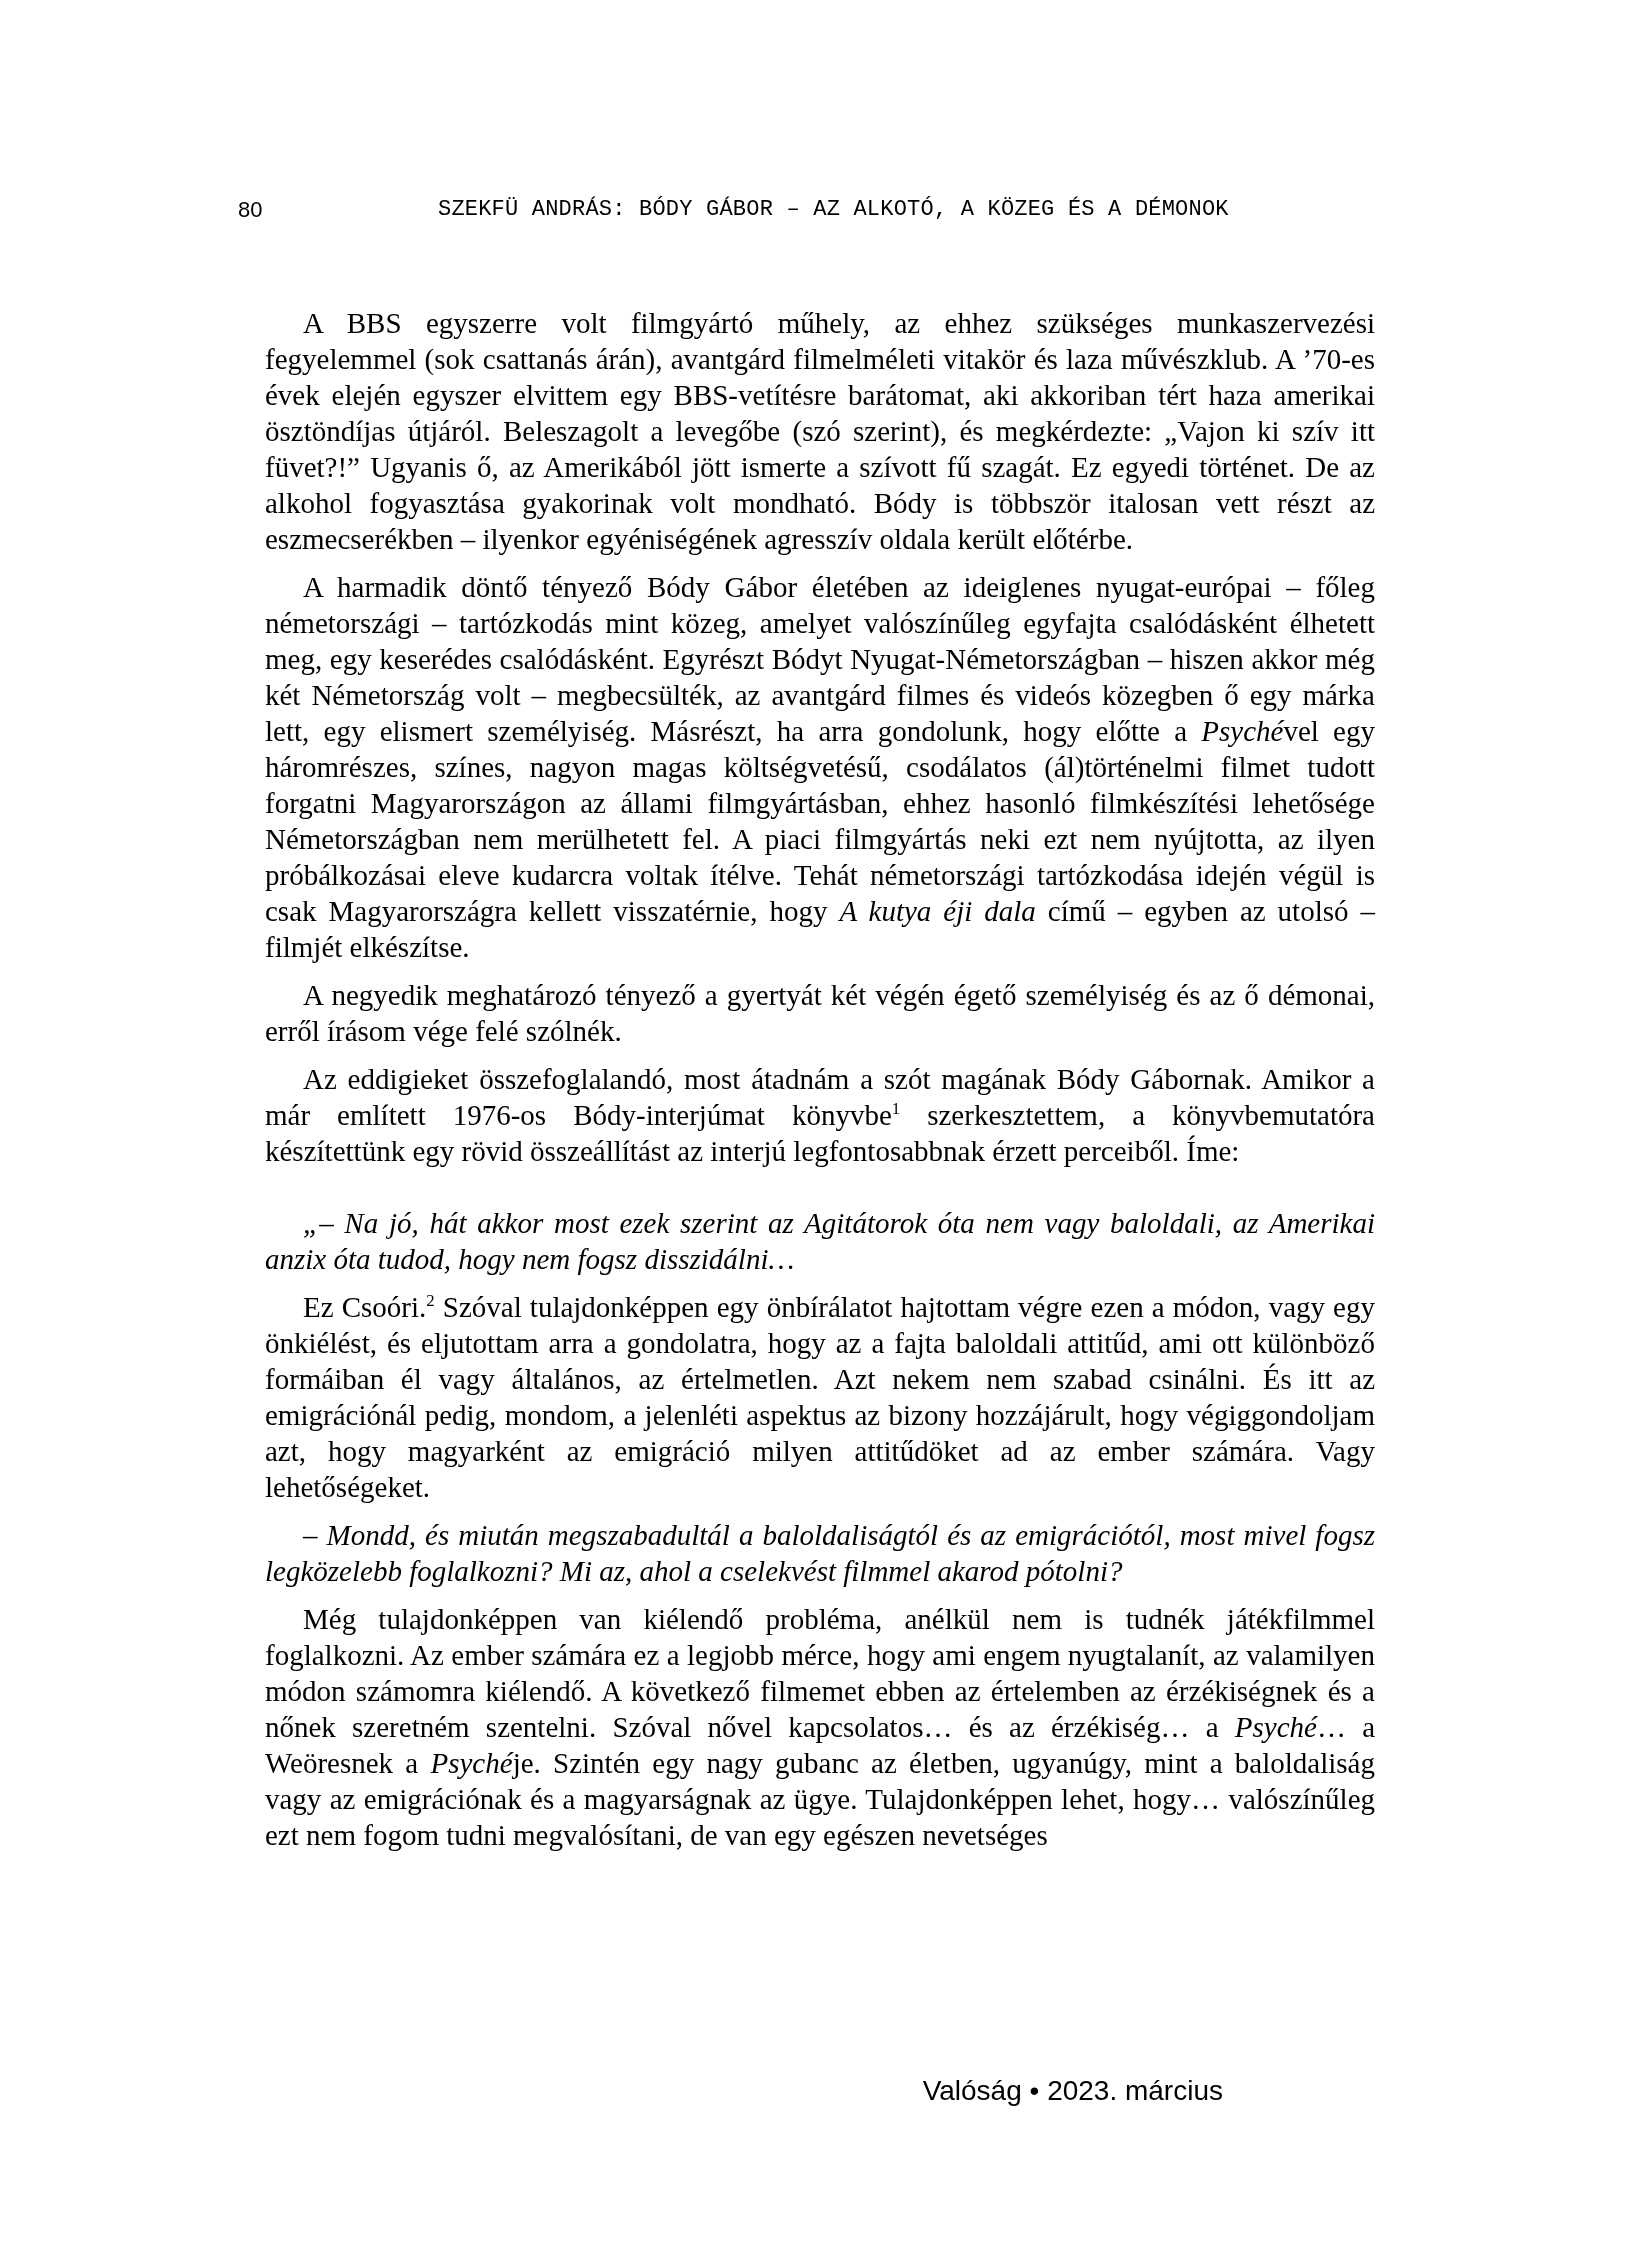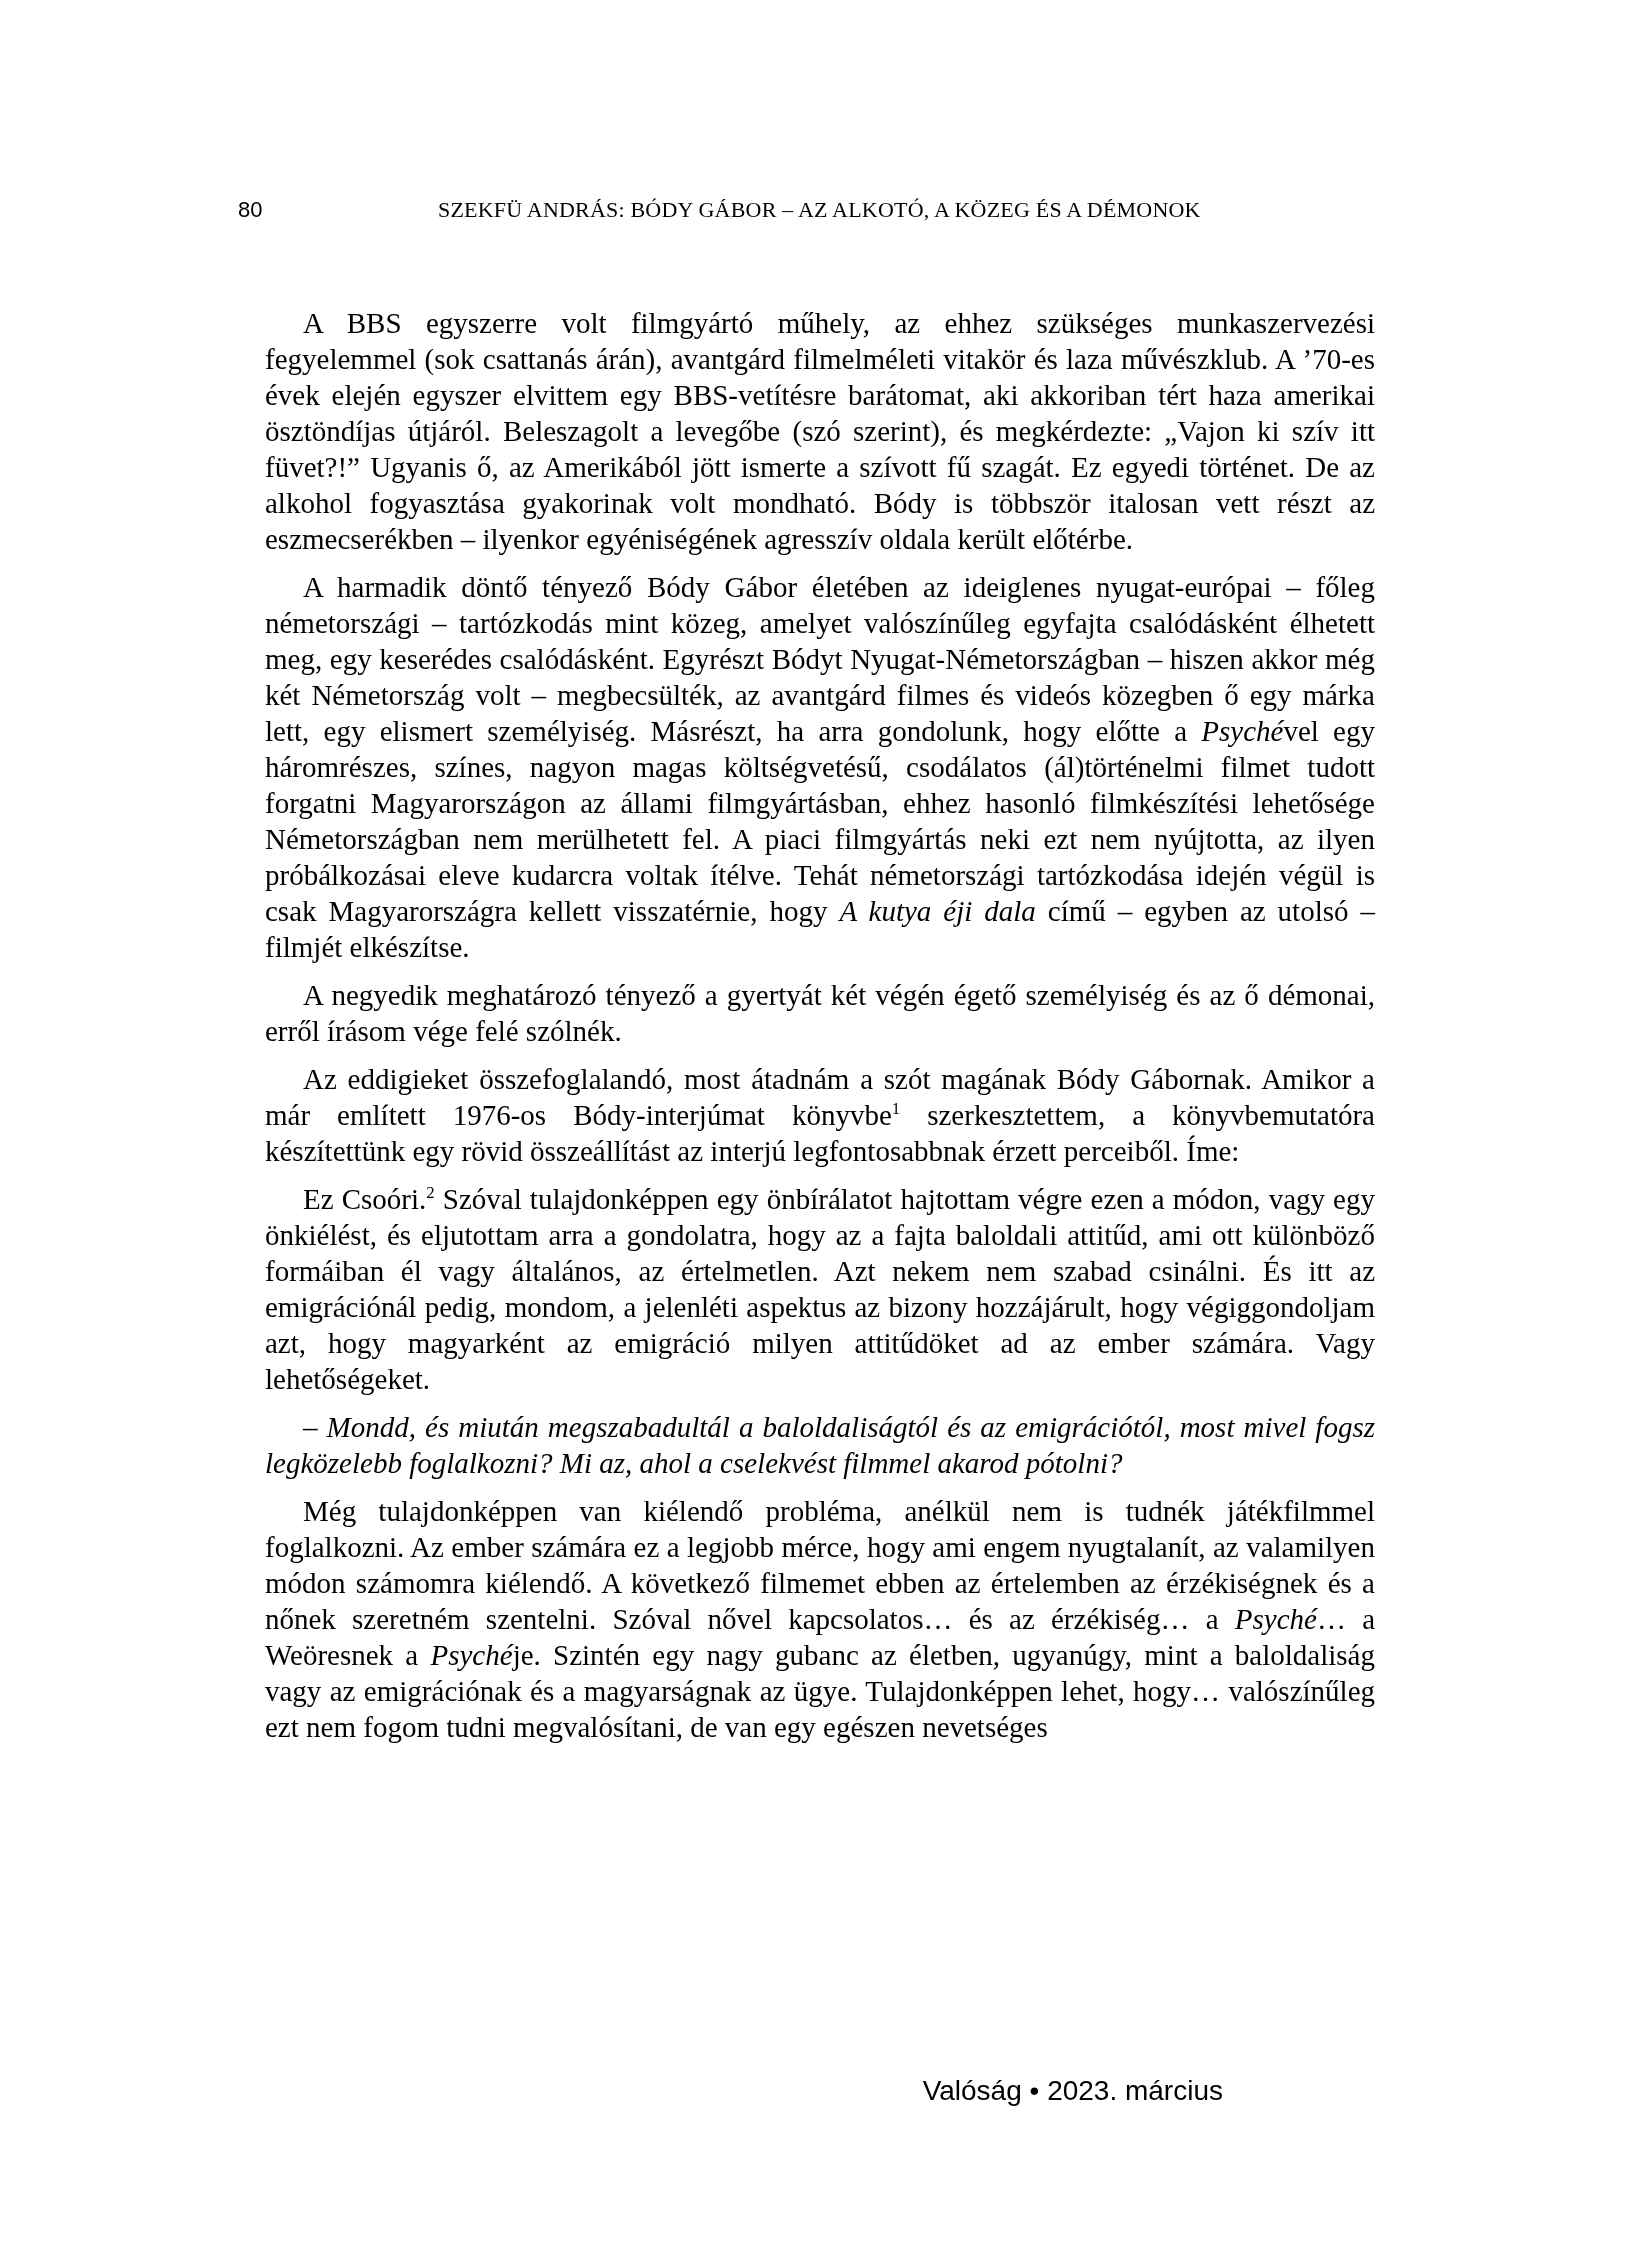--- a/index.html
+++ b/index.html
@@ -18,21 +18,21 @@
     top: 196px;
     font-family: "Liberation Sans", sans-serif;
     font-size: 22px;
     line-height: 27.6px;
     text-align: right;
   }
   .header-title {
     position: absolute;
     left: 438px;
     top: 196px;
-    font-family: Liberation Serif, serif;
+    font-family: Liberation Mono, monospace;
     font-size: 22px;
     line-height: 27.6px;
     letter-spacing: 0.2px;
     white-space: nowrap;
   }
   .article {
     position: absolute;
     left: 253px;
     top: 293px;
     width: 1134px;
@@ -69,19 +69,20 @@
 
 <div class="header-pagenum">80</div>
 
 <div class="header-title">SZEKFÜ ANDRÁS: BÓDY GÁBOR – AZ ALKOTÓ, A KÖZEG ÉS A DÉMONOK</div>
 
 <div class="article">
     <p class="para"><span>A BBS egyszerre volt filmgyártó műhely, az ehhez szükséges munkaszervezési fegyelemmel (sok csattanás árán), avantgárd filmelméleti vitakör és laza művészklub. A ’70-es évek elején egyszer elvittem egy BBS-vetítésre barátomat, aki akkoriban tért haza amerikai ösztöndíjas útjáról. Beleszagolt a levegőbe (szó szerint), és megkérdezte: „Vajon ki szív itt füvet?!” Ugyanis ő, az Amerikából jött ismerte a szívott fű szagát. Ez egyedi történet. De az alkohol fogyasztása gyakorinak volt mondható. Bódy is többször italosan vett részt az eszmecserékben – ilyenkor egyéniségének agresszív oldala került előtérbe.</span></p>
     <p class="para"><span>A harmadik döntő tényező Bódy Gábor életében az ideiglenes nyugat-európai – főleg németországi – tartózkodás mint közeg, amelyet valószínűleg egyfajta csalódásként élhetett meg, egy keserédes csalódásként. Egyrészt Bódyt Nyugat-Németországban – hiszen akkor még két Németország volt – megbecsülték, az avantgárd filmes és videós közegben ő egy márka lett, egy elismert személyiség. Másrészt, ha arra gondolunk, hogy előtte a </span><i>Psyché</i><span>vel egy háromrészes, színes, nagyon magas költségvetésű, csodálatos (ál)történelmi filmet tudott forgatni Magyarországon az állami filmgyártásban, ehhez hasonló filmkészítési lehetősége Németországban nem merülhetett fel. A piaci filmgyártás neki ezt nem nyújtotta, az ilyen próbálkozásai eleve kudarcra voltak ítélve. Tehát németországi tartózkodása idején végül is csak Magyarországra kellett visszatérnie, hogy </span><i>A kutya éji dala</i><span> című – egyben az utolsó – filmjét elkészítse.</span></p>
     <p class="para"><span>A negyedik meghatározó tényező a gyertyát két végén égető személyiség és az ő démonai, erről írásom vége felé szólnék.</span></p>
     <p class="para"><span>Az eddigieket összefoglalandó, most átadnám a szót magának Bódy Gábornak. Amikor a már említett 1976-os Bódy-interjúmat könyvbe</span><sup>1</sup><span> szerkesztettem, a könyvbemutatóra készítettünk egy rövid összeállítást az interjú legfontosabbnak érzett perceiből. Íme:</span></p>
+    <p class="para italic gap"><span>„– Na jó, hát akkor most ezek szerint az Agitátorok óta nem vagy baloldali, az Amerikai anzix óta tudod, hogy nem fogsz disszidálni…</span></p>
     <p class="para"><span>Ez Csoóri.</span><sup>2</sup><span> Szóval tulajdonképpen egy önbírálatot hajtottam végre ezen a módon, vagy egy önkiélést, és eljutottam arra a gondolatra, hogy az a fajta baloldali attitűd, ami ott különböző formáiban él vagy általános, az értelmetlen. Azt nekem nem szabad csinálni. És itt az emigrációnál pedig, mondom, a jelenléti aspektus az bizony hozzájárult, hogy végiggondoljam azt, hogy magyarként az emigráció milyen attitűdöket ad az ember számára. Vagy lehetőségeket.</span></p>
     <p class="para italic"><span>– Mondd, és miután megszabadultál a baloldaliságtól és az emigrációtól, most mivel fogsz legközelebb foglalkozni? Mi az, ahol a cselekvést filmmel akarod pótolni?</span></p>
     <p class="para"><span>Még tulajdonképpen van kiélendő probléma, anélkül nem is tudnék játékfilmmel foglalkozni. Az ember számára ez a legjobb mérce, hogy ami engem nyugtalanít, az valamilyen módon számomra kiélendő. A következő filmemet ebben az értelemben az érzékiségnek és a nőnek szeretném szentelni. Szóval nővel kapcsolatos… és az érzékiség… a </span><i>Psyché</i><span>… a Weöresnek a </span><i>Psyché</i><span>je. Szintén egy nagy gubanc az életben, ugyanúgy, mint a baloldaliság vagy az emigrációnak és a magyarságnak az ügye. Tulajdonképpen lehet, hogy… valószínűleg ezt nem fogom tudni megvalósítani, de van egy egészen nevetséges</span></p>
   </div>
 
 <div class="footer">Valóság • 2023. március</div>
 
 
 </body></html>

